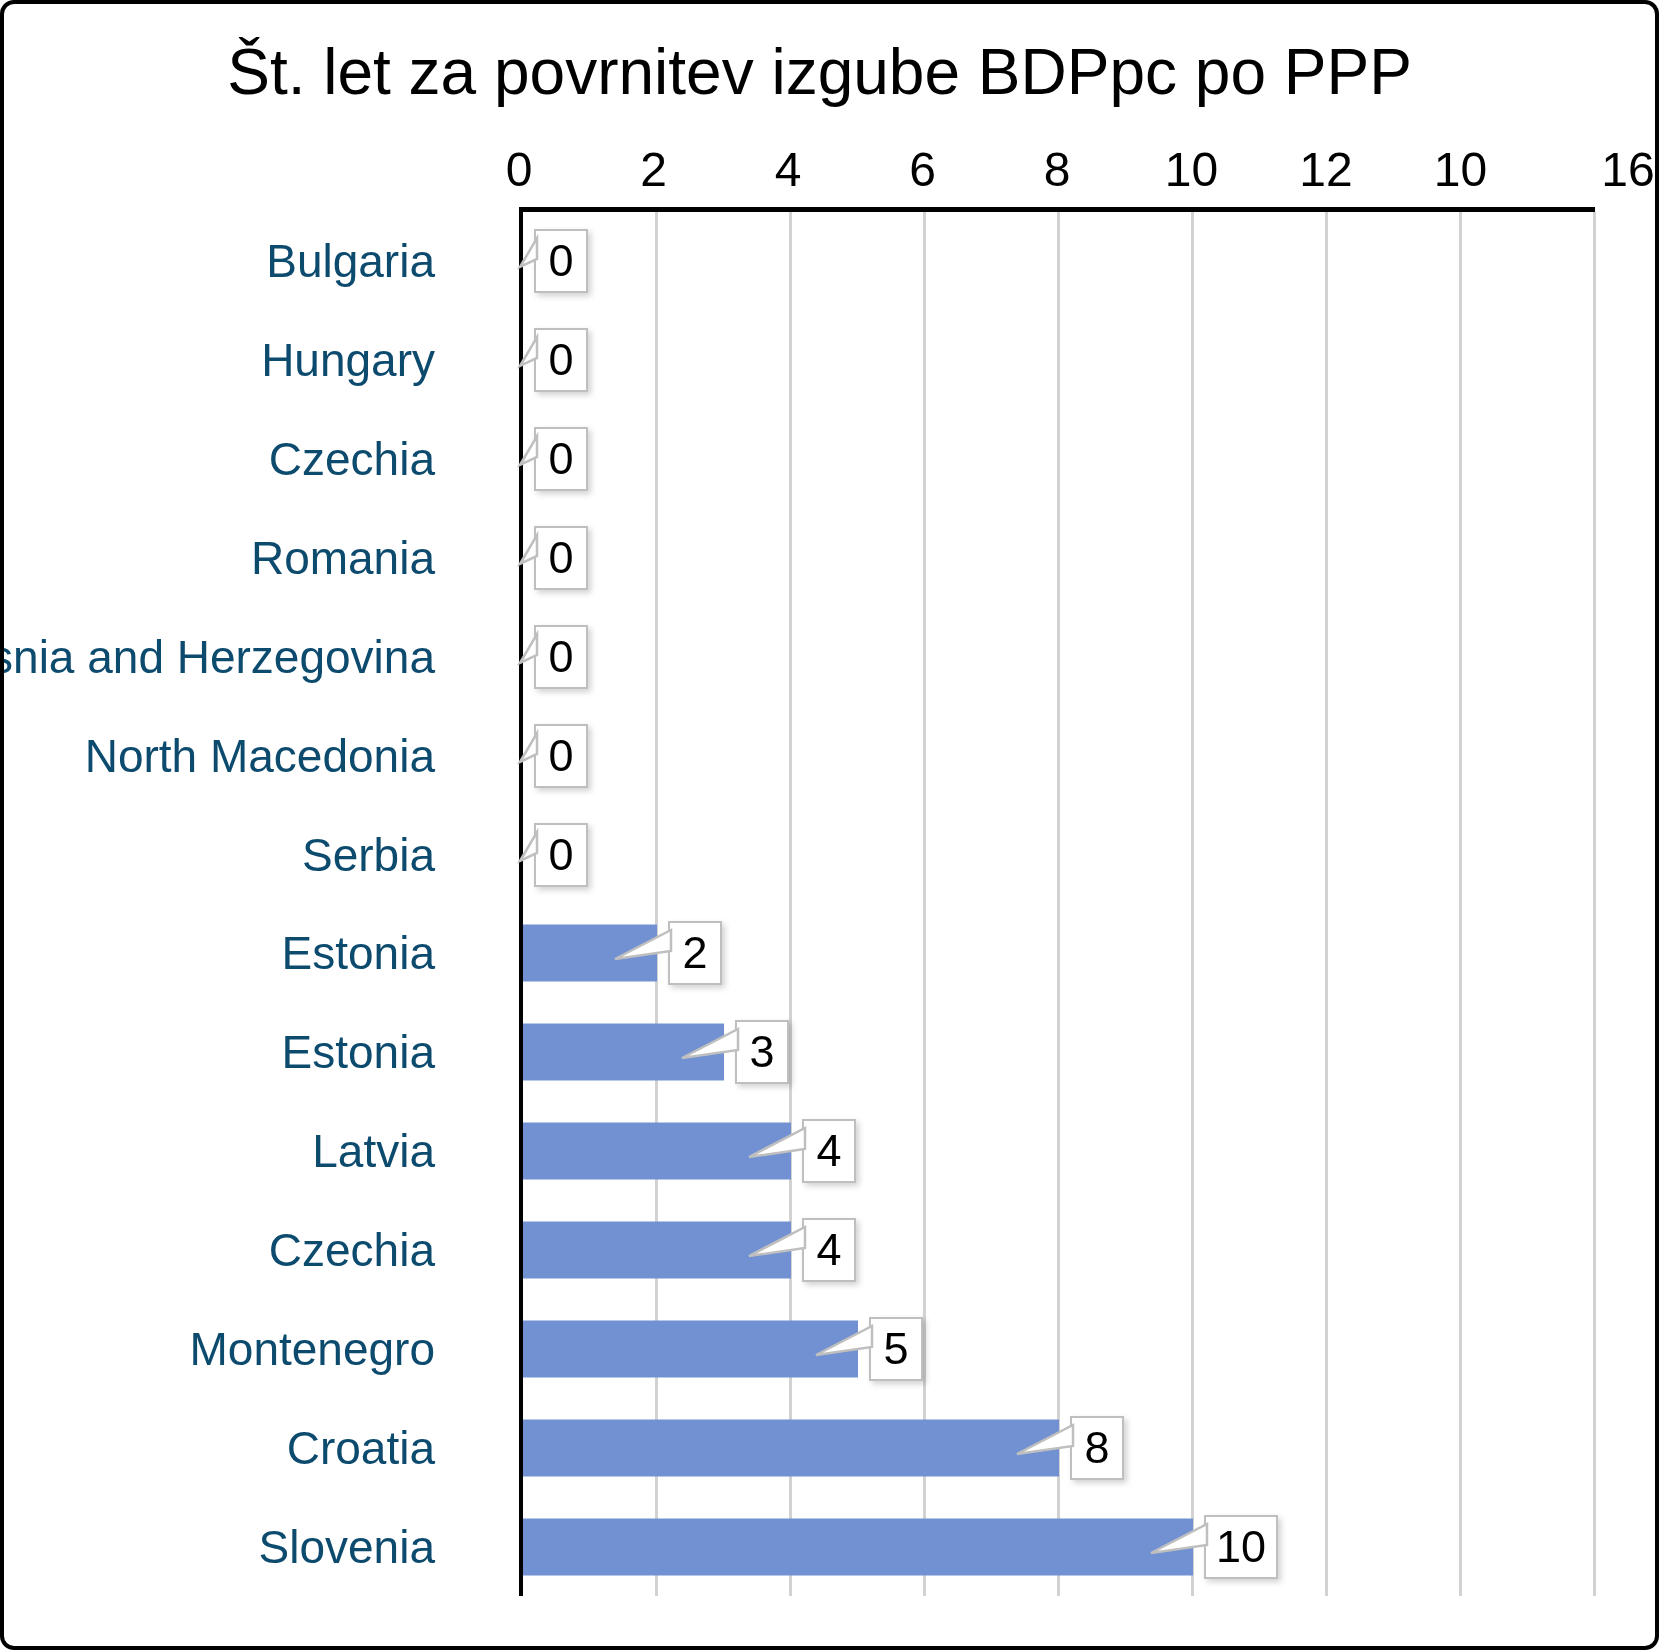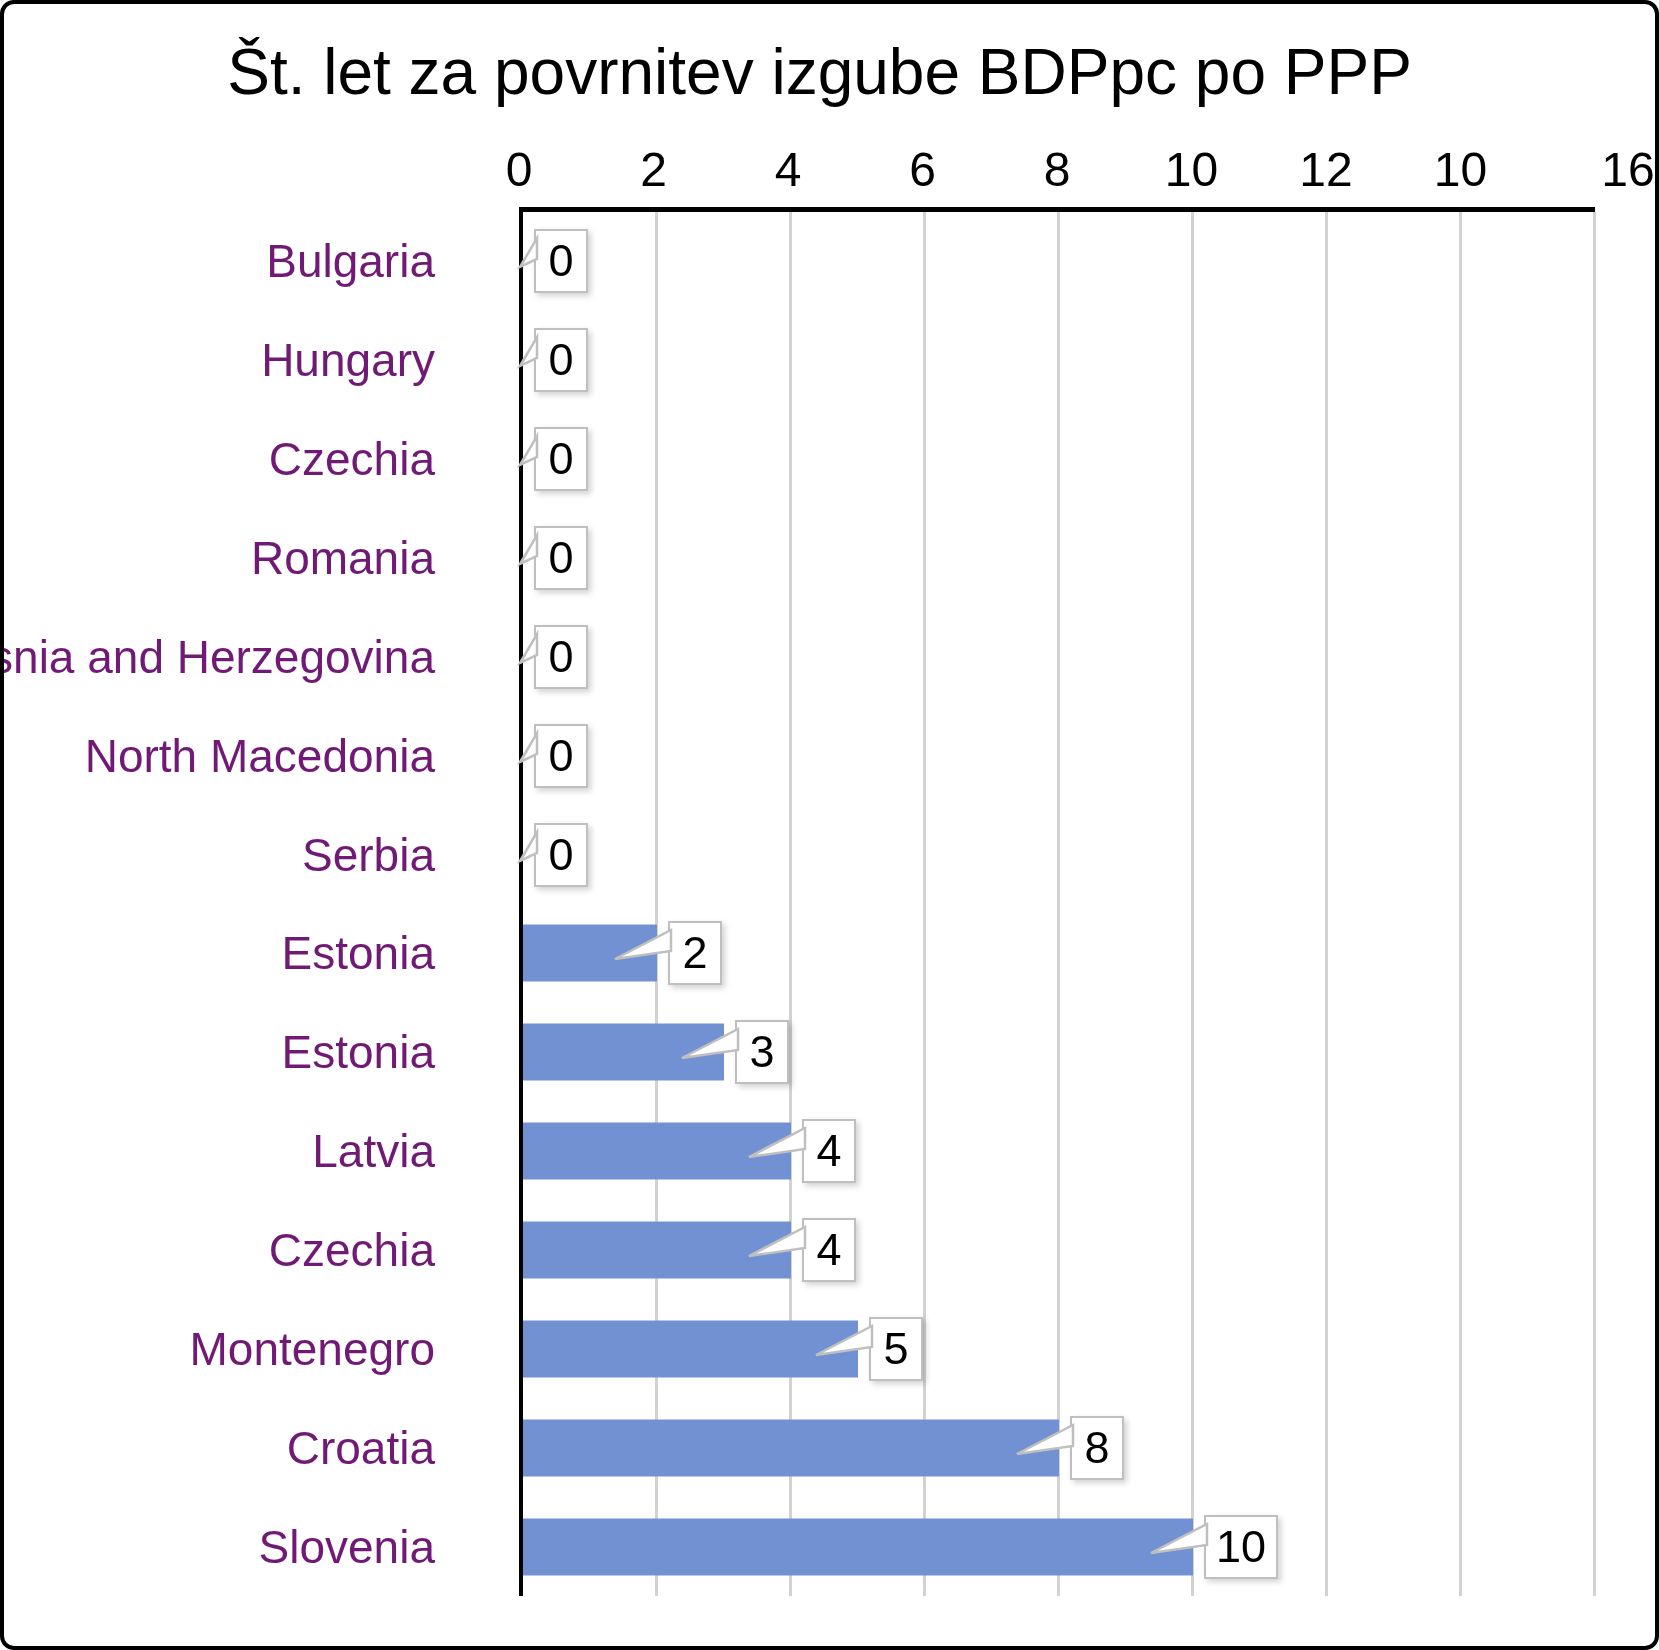--- a/index.html
+++ b/index.html
@@ -51,21 +51,21 @@
     height: 1384px;
     display: flex;
     flex-direction: column;
   }
   .category-label {
     flex: 1 1 0;
     display: flex;
     align-items: center;
     justify-content: flex-end;
     font-size: 46px;
-    color: #701a75;
+    color: #0c4a6e;
     white-space: nowrap;
   }
   .plot-area {
     position: absolute;
     left: 515px;
     top: 203px;
     width: 1076px;
     height: 1389px;
     box-sizing: border-box;
     border-top: 5px solid #000000;

